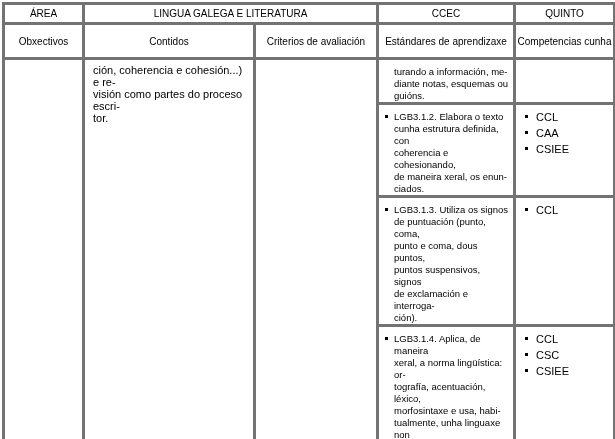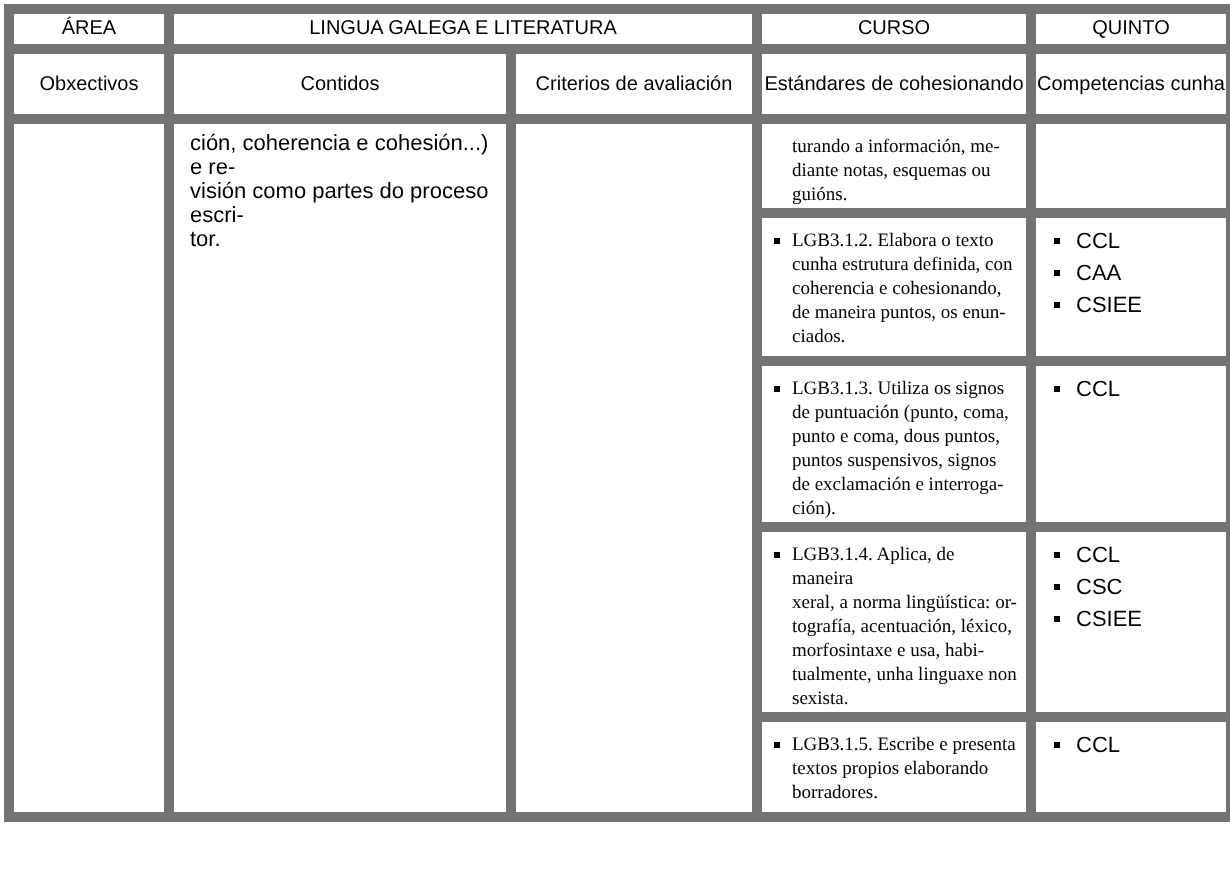--- a/index.html
+++ b/index.html
@@ -14,21 +14,21 @@
   }
   table.curriculum {
     position: absolute;
     left: 2px;
     top: 2px;
     width: 611px;
     border-collapse: collapse;
     table-layout: fixed;
   }
   .curriculum th, .curriculum td {
-    border: 5px solid #737373;
+    border: 3px solid #737373;
     padding: 0;
     vertical-align: top;
     overflow: hidden;
   }
   .curriculum thead th {
     font-weight: normal;
     font-size: 10px;
     text-align: center;
     vertical-align: middle;
     white-space: nowrap;
@@ -46,21 +46,20 @@
     line-height: 12px;
     white-space: pre-line;
     padding: 4px 6px 0 8px;
   }
   .std-item {
     position: relative;
     font-size: 9.5px;
     line-height: 12px;
     white-space: pre-line;
     padding: 6px 4px 0 15px;
-    font-family: Liberation Serif, serif;
   }
   .std-item.bulleted::before {
     content: "";
     position: absolute;
     left: 6px;
     top: 10px;
     width: 3px;
     height: 3px;
     background: #000000;
   }
@@ -92,28 +91,28 @@
     <col style="width:80px">
     <col style="width:171px">
     <col style="width:123px">
     <col style="width:137px">
     <col style="width:100px">
   </colgroup>
   <thead>
     <tr class="hrow1">
       <th>ÁREA</th>
       <th colspan="2">LINGUA GALEGA E LITERATURA</th>
-      <th>CURSO</th>
+      <th>CCEC</th>
       <th>QUINTO</th>
     </tr>
     <tr class="hrow2">
       <th>Obxectivos</th>
       <th>Contidos</th>
       <th>Criterios de avaliación</th>
-      <th>Estándares de cohesionando</th>
+      <th>Estándares de aprendizaxe</th>
       <th>Competencias cunha</th>
     </tr>
   </thead>
   <tbody>
     <tr class="brow1">
       <td rowspan="6">
         <div class="body-text"></div>
       </td>
       <td rowspan="6">
         <div class="body-text">ción, coherencia e cohesión...) e re-
@@ -130,21 +129,21 @@
       </td>
       <td>
         <div class="comp-list"></div>
       </td>
     </tr>
     <tr class="brow2">
       <td>
         <div class="std-item bulleted">LGB3.1.2. Elabora o texto
 cunha estrutura definida, con
 coherencia e cohesionando,
-de maneira puntos, os enun-
+de maneira xeral, os enun-
 ciados.</div>
       </td>
       <td>
         <div class="comp-list">
             <div class="comp-item">CCL</div>
             <div class="comp-item">CAA</div>
             <div class="comp-item">CSIEE</div>
           </div>
       </td>
     </tr>

